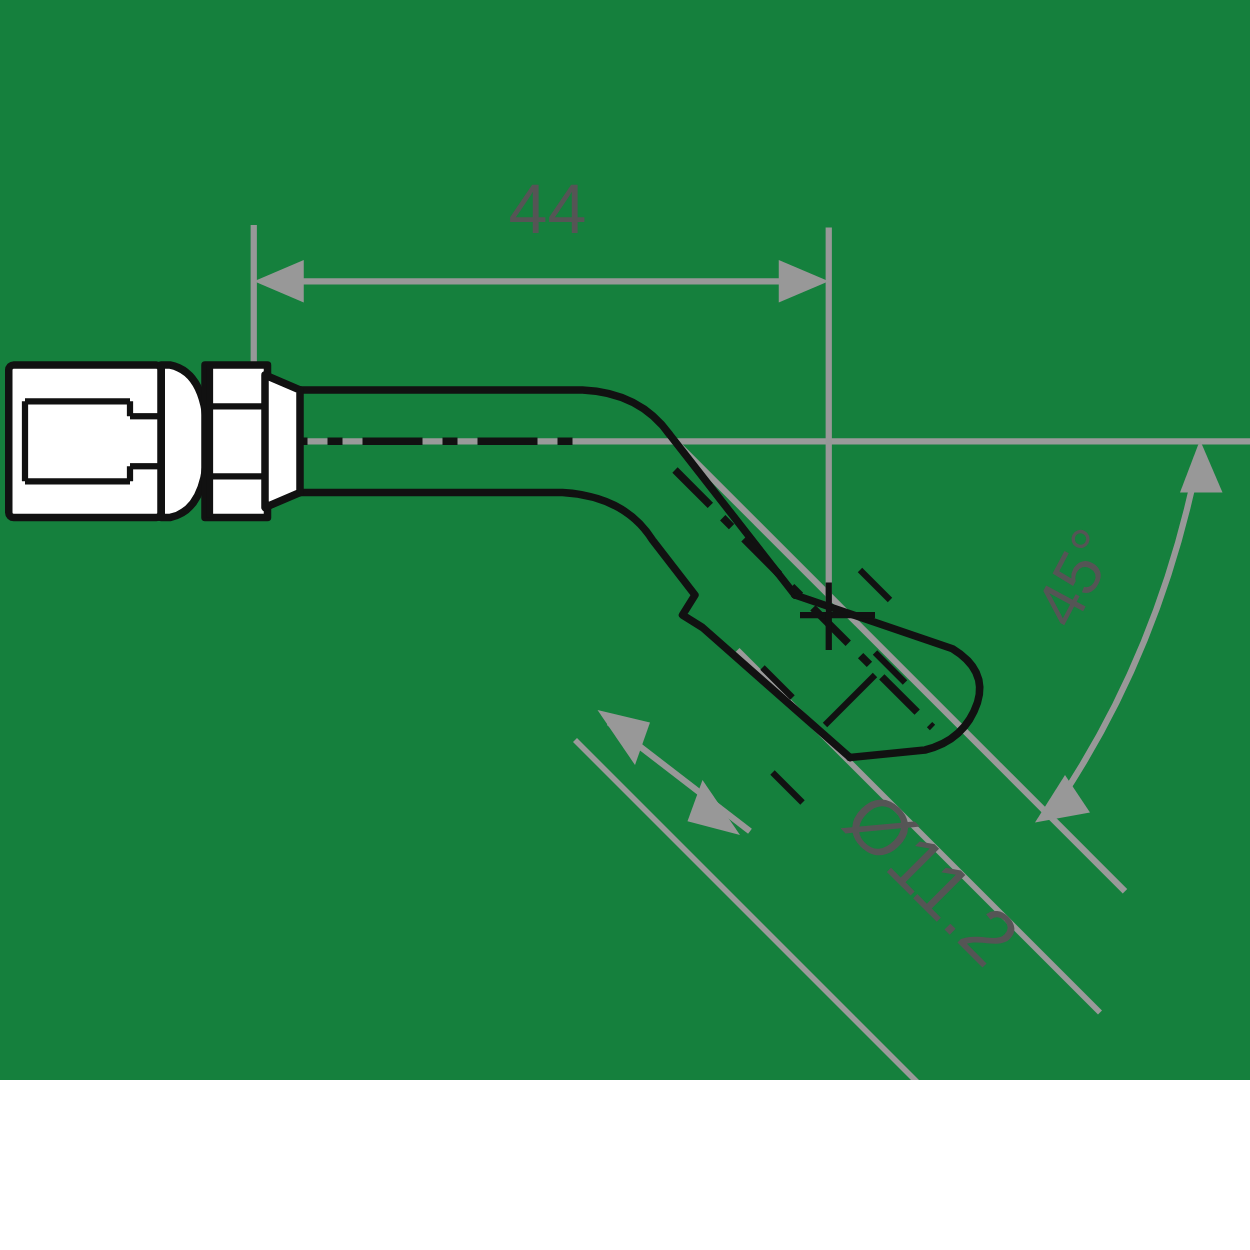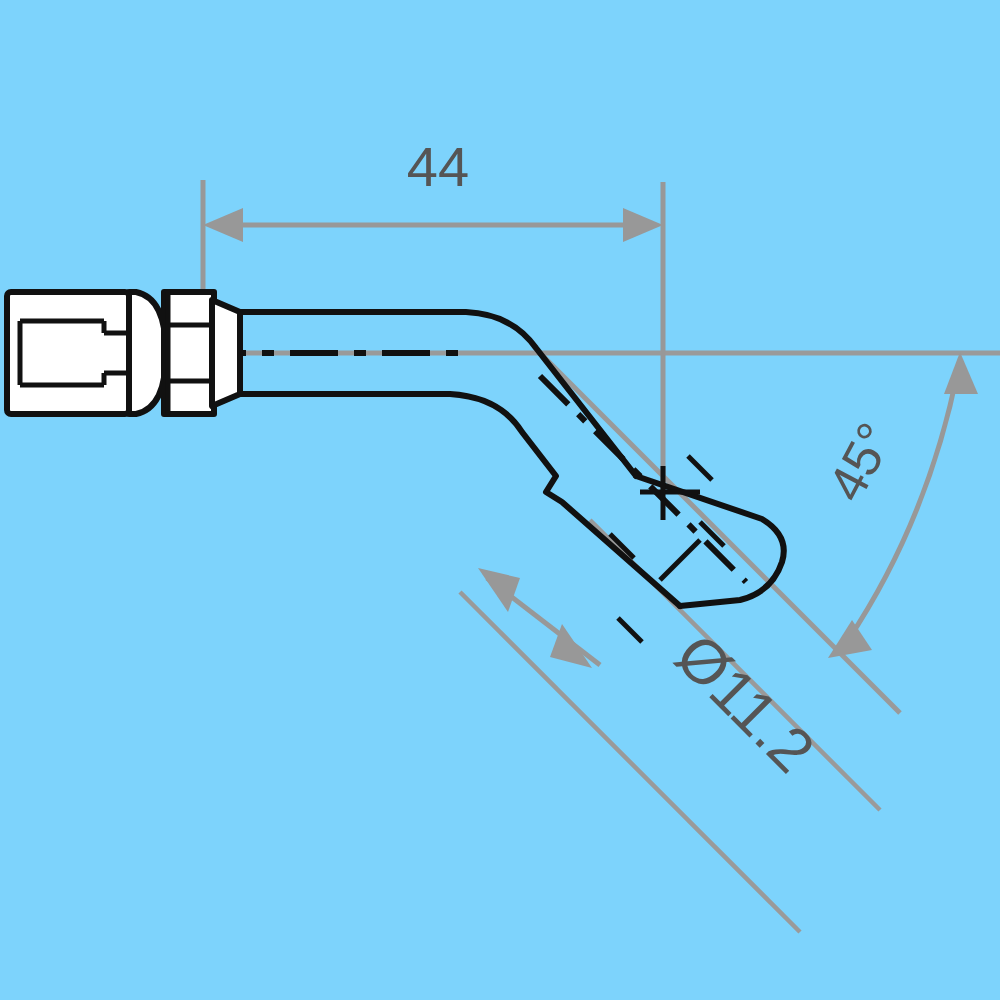--- a/index.html
+++ b/index.html
@@ -3,22 +3,22 @@
 <meta charset="utf-8">
 <style>
   html, body {
     margin: 0;
     padding: 0;
     background: #ffffff;
   }
   #drawing-root {
     position: relative;
     width: 1000px;
-    height: 1000px;
-    background: #7dd3fc;
+    height: 864px;
+    background: #15803d;
     font-family: "Liberation Sans", sans-serif;
     overflow: hidden;
   }
   svg#tech-drawing {
     display: block;
     width: 1000px;
     height: 1000px;
   }
   .dim-text {
     font-family: "Liberation Sans", sans-serif;

